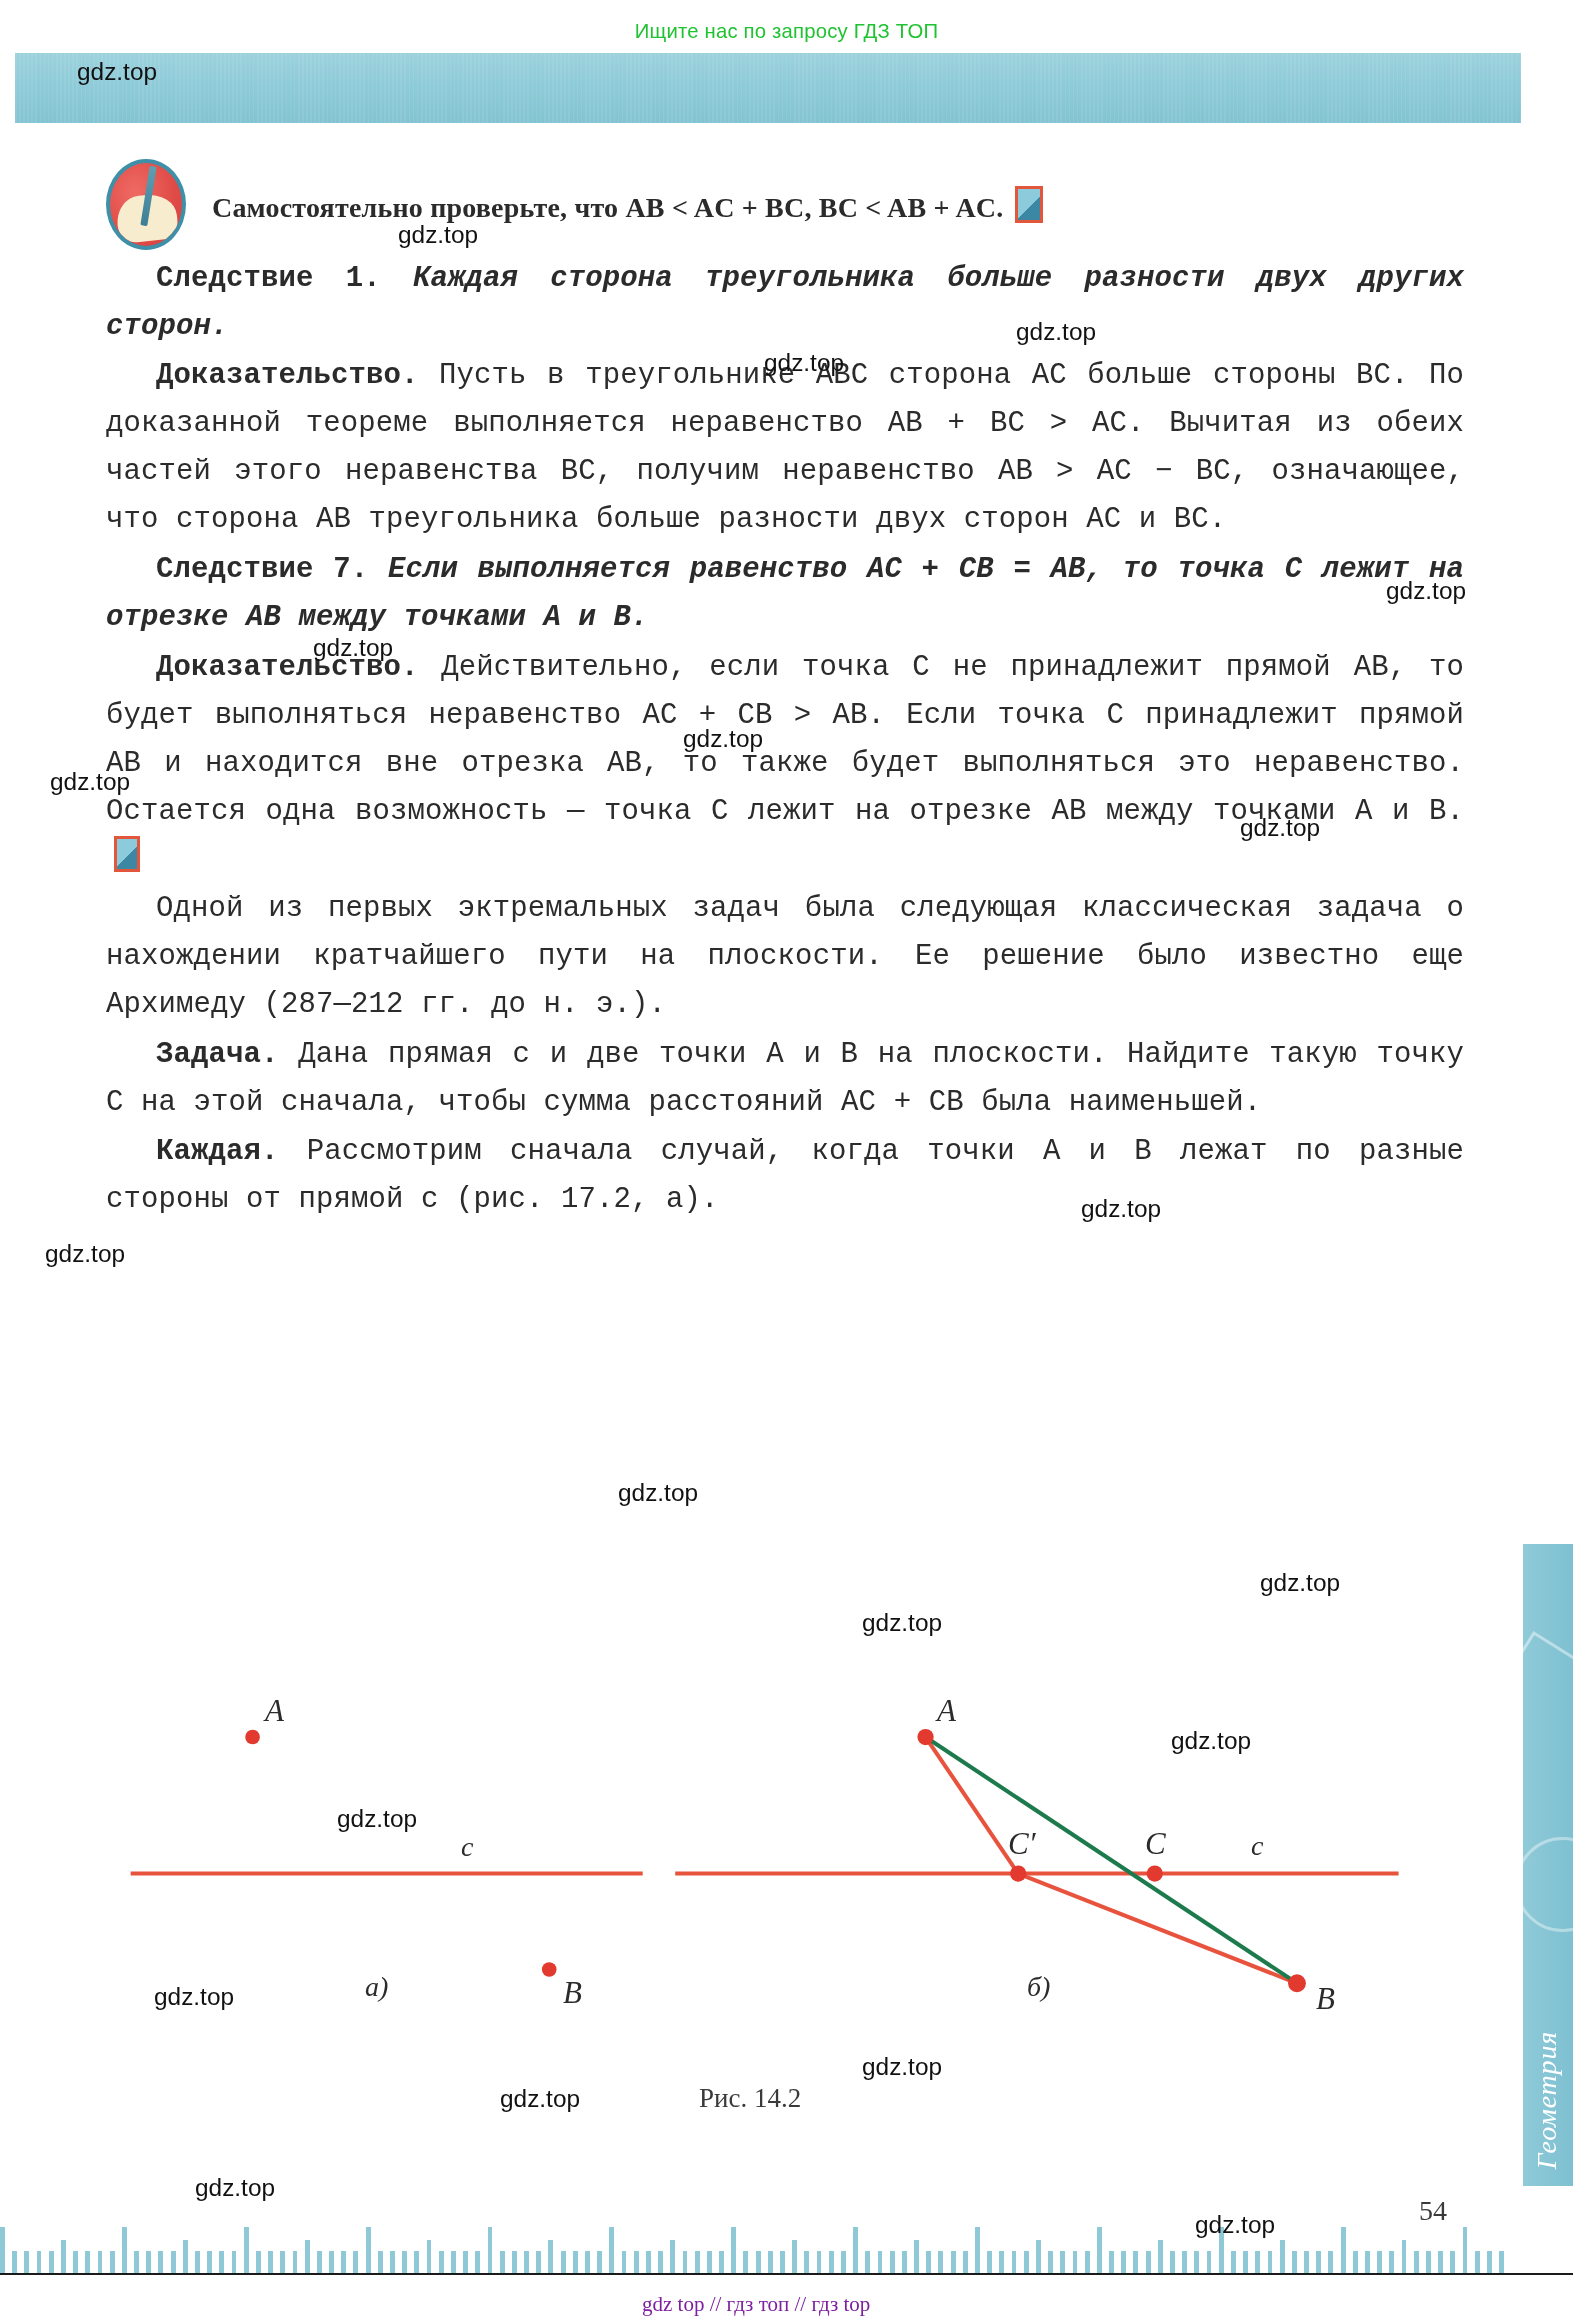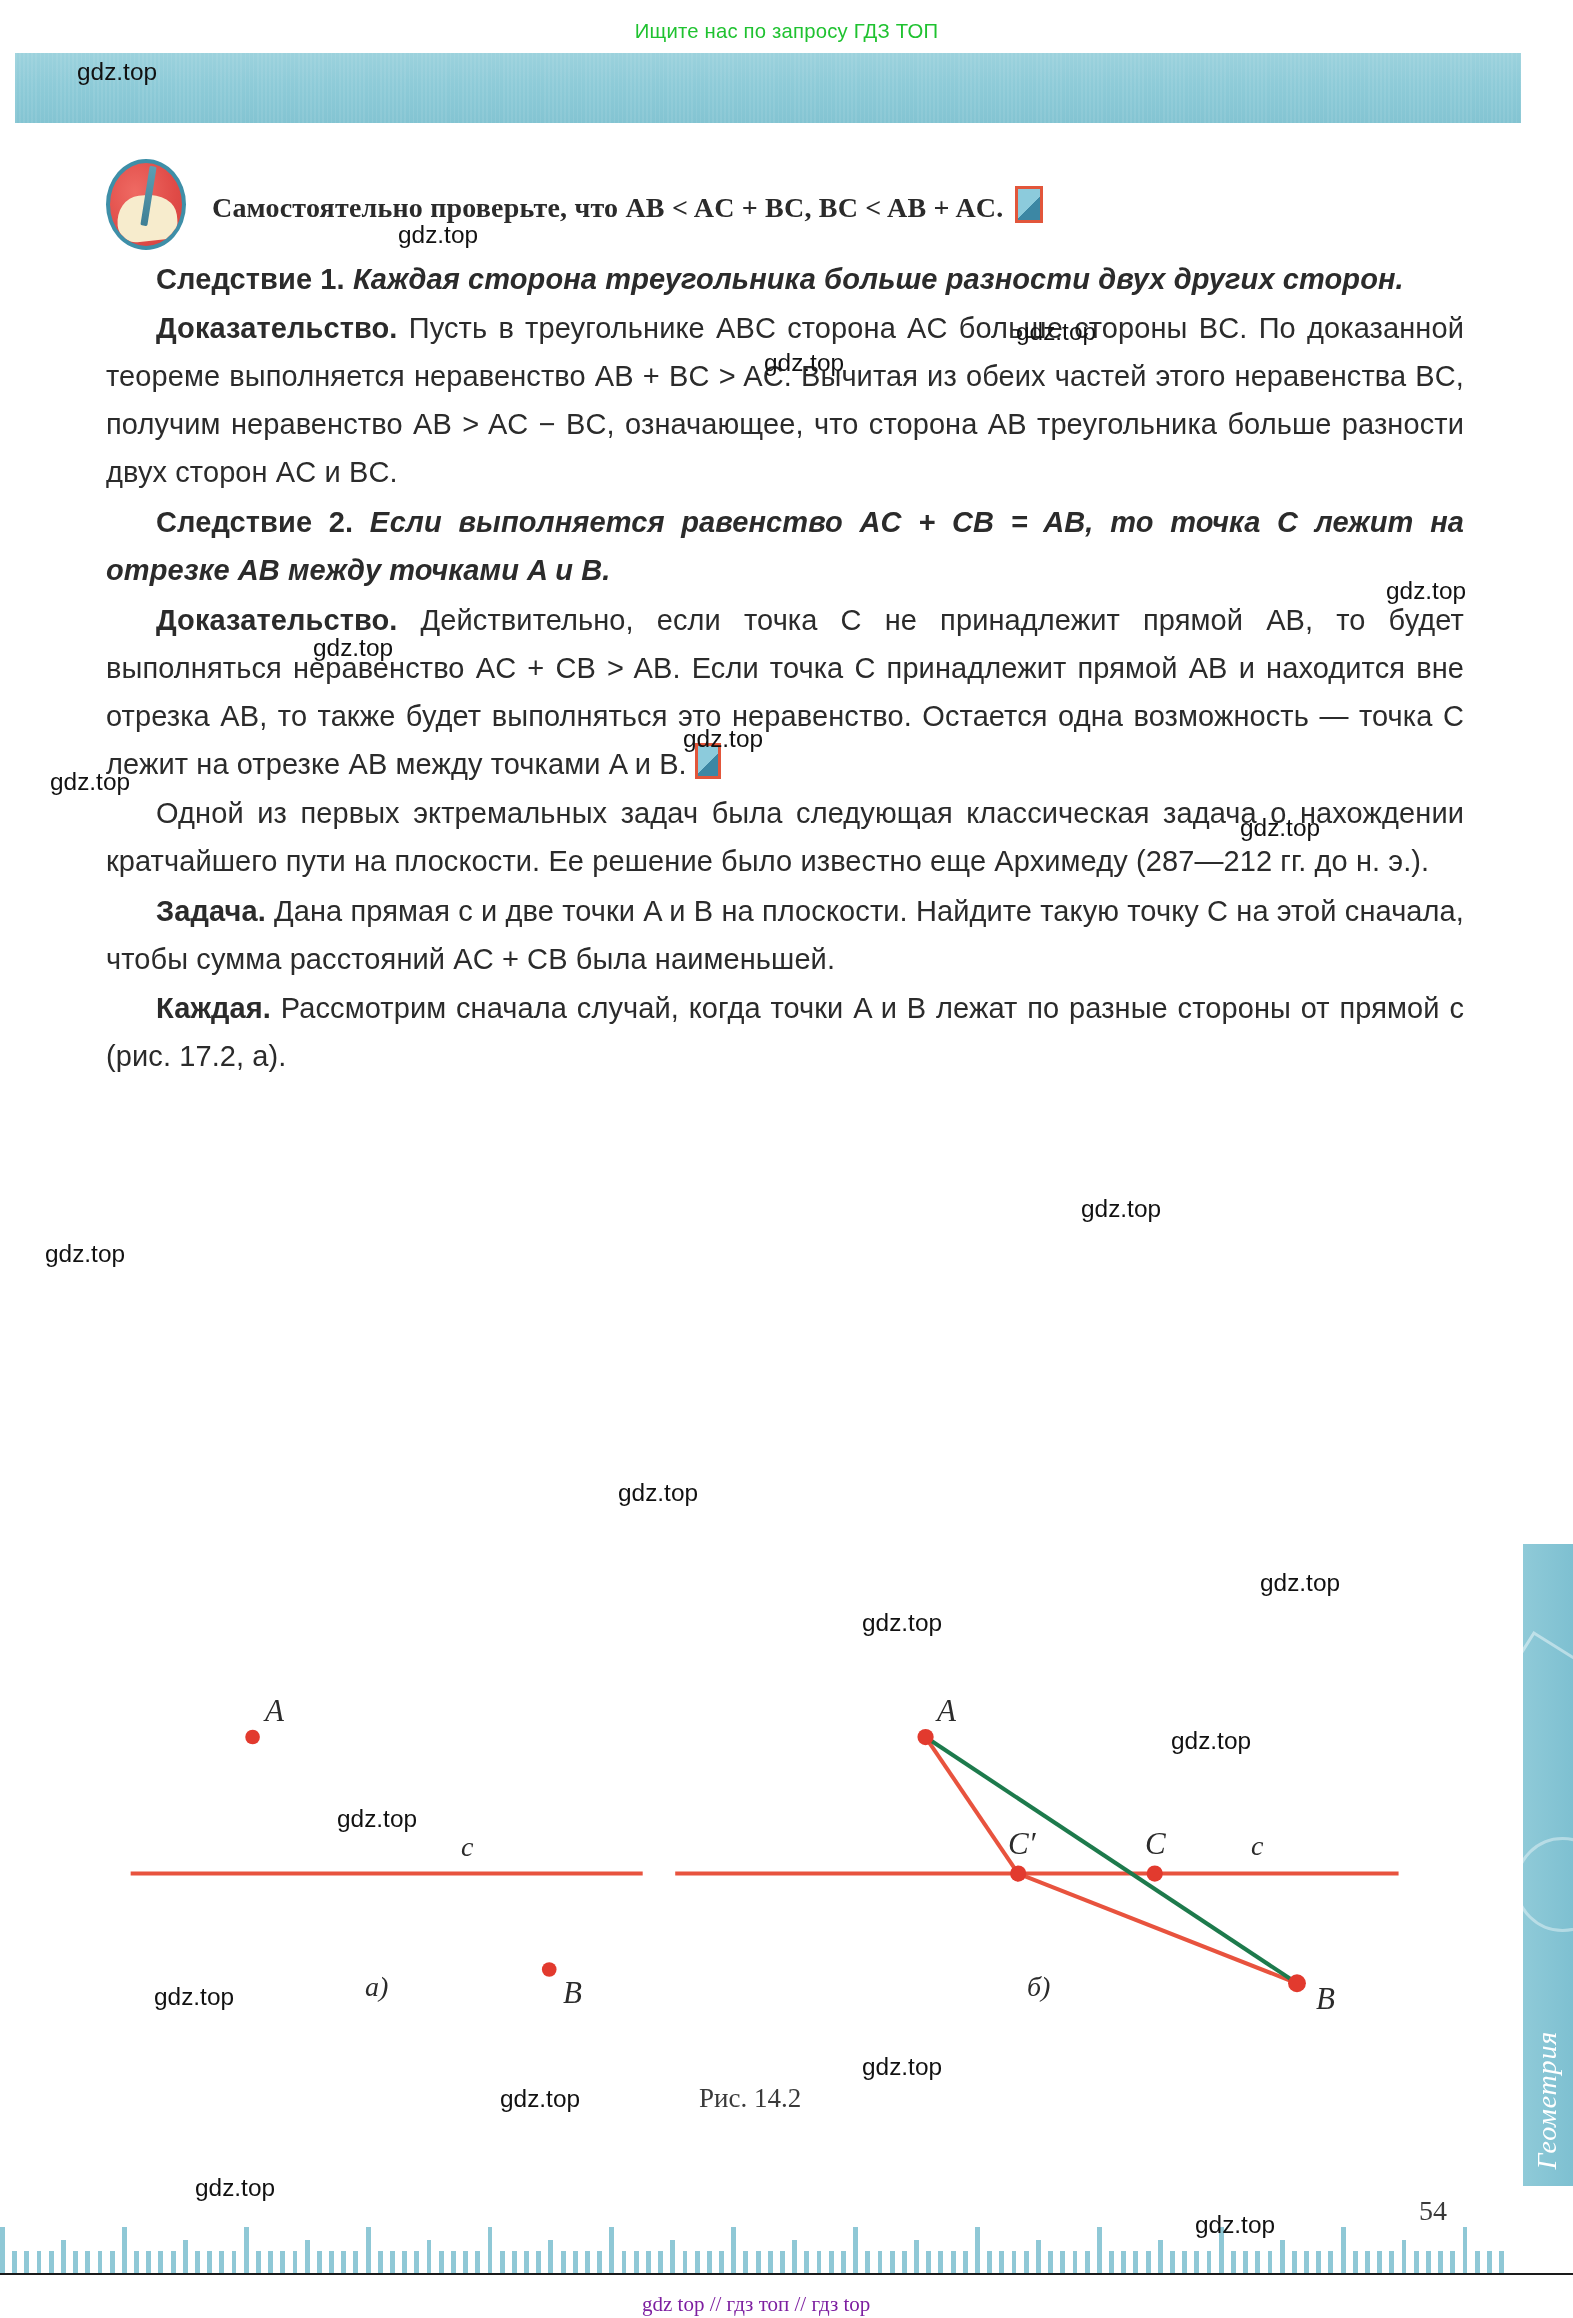--- a/index.html
+++ b/index.html
@@ -66,21 +66,21 @@
     width: 1358px;
   }
 
   p.para {
     margin: 0 0 1.6px 0;
     font-size: 29px;
     line-height: 48px;
     color: #2b2b2b;
     text-align: justify;
     text-indent: 50px;
-    font-family: Liberation Sans, sans-serif;
+    font-family: Liberation Mono, monospace;
     letter-spacing: 0.1px;
   }
   .b { font-weight: bold; }
   .bi { font-weight: bold; font-style: italic; }
 
   
   .check-row {
     position: relative;
     display: flex;
     align-items: center;
@@ -302,21 +302,21 @@
       <span class="bi">Каждая сторона треугольника больше разности двух других сторон.</span>
     </p>
 
     <p class="para">
       <span class="b">Доказательство.</span>
       <span>Пусть в треугольнике ABC сторона AC больше стороны BC. По доказанной теореме выполняется неравенство AB + BC &gt; AC. Вычитая из обеих частей этого неравенства BC, получим неравенство AB &gt; AC − BC, означающее, что сторона AB треугольника больше разности двух сторон AC и BC.</span>
     </p>
 
 
     <p class="para">
-      <span class="b">Следствие 2.</span>
+      <span class="b">Следствие 7.</span>
       <span class="bi">Если выполняется равенство AC + CB = AB, то точка C лежит на отрезке AB между точками A и B.</span>
     </p>
 
     <p class="para">
       <span class="b">Доказательство.</span>
       <span>Действительно, если точка C не принадлежит прямой AB, то будет выполняться неравенство AC + CB &gt; AB. Если точка C принадлежит прямой AB и находится вне отрезка AB, то также будет выполняться это неравенство. Остается одна возможность — точка C лежит на отрезке AB между точками A и B.</span><span class="inline-book"></span>
     </p>
 
 
     <p class="para">Одной из первых эктремальных задач была следующая классическая задача о нахождении кратчайшего пути на плоскости. Ее решение было известно еще Архимеду (287—212 гг. до н. э.).</p>

